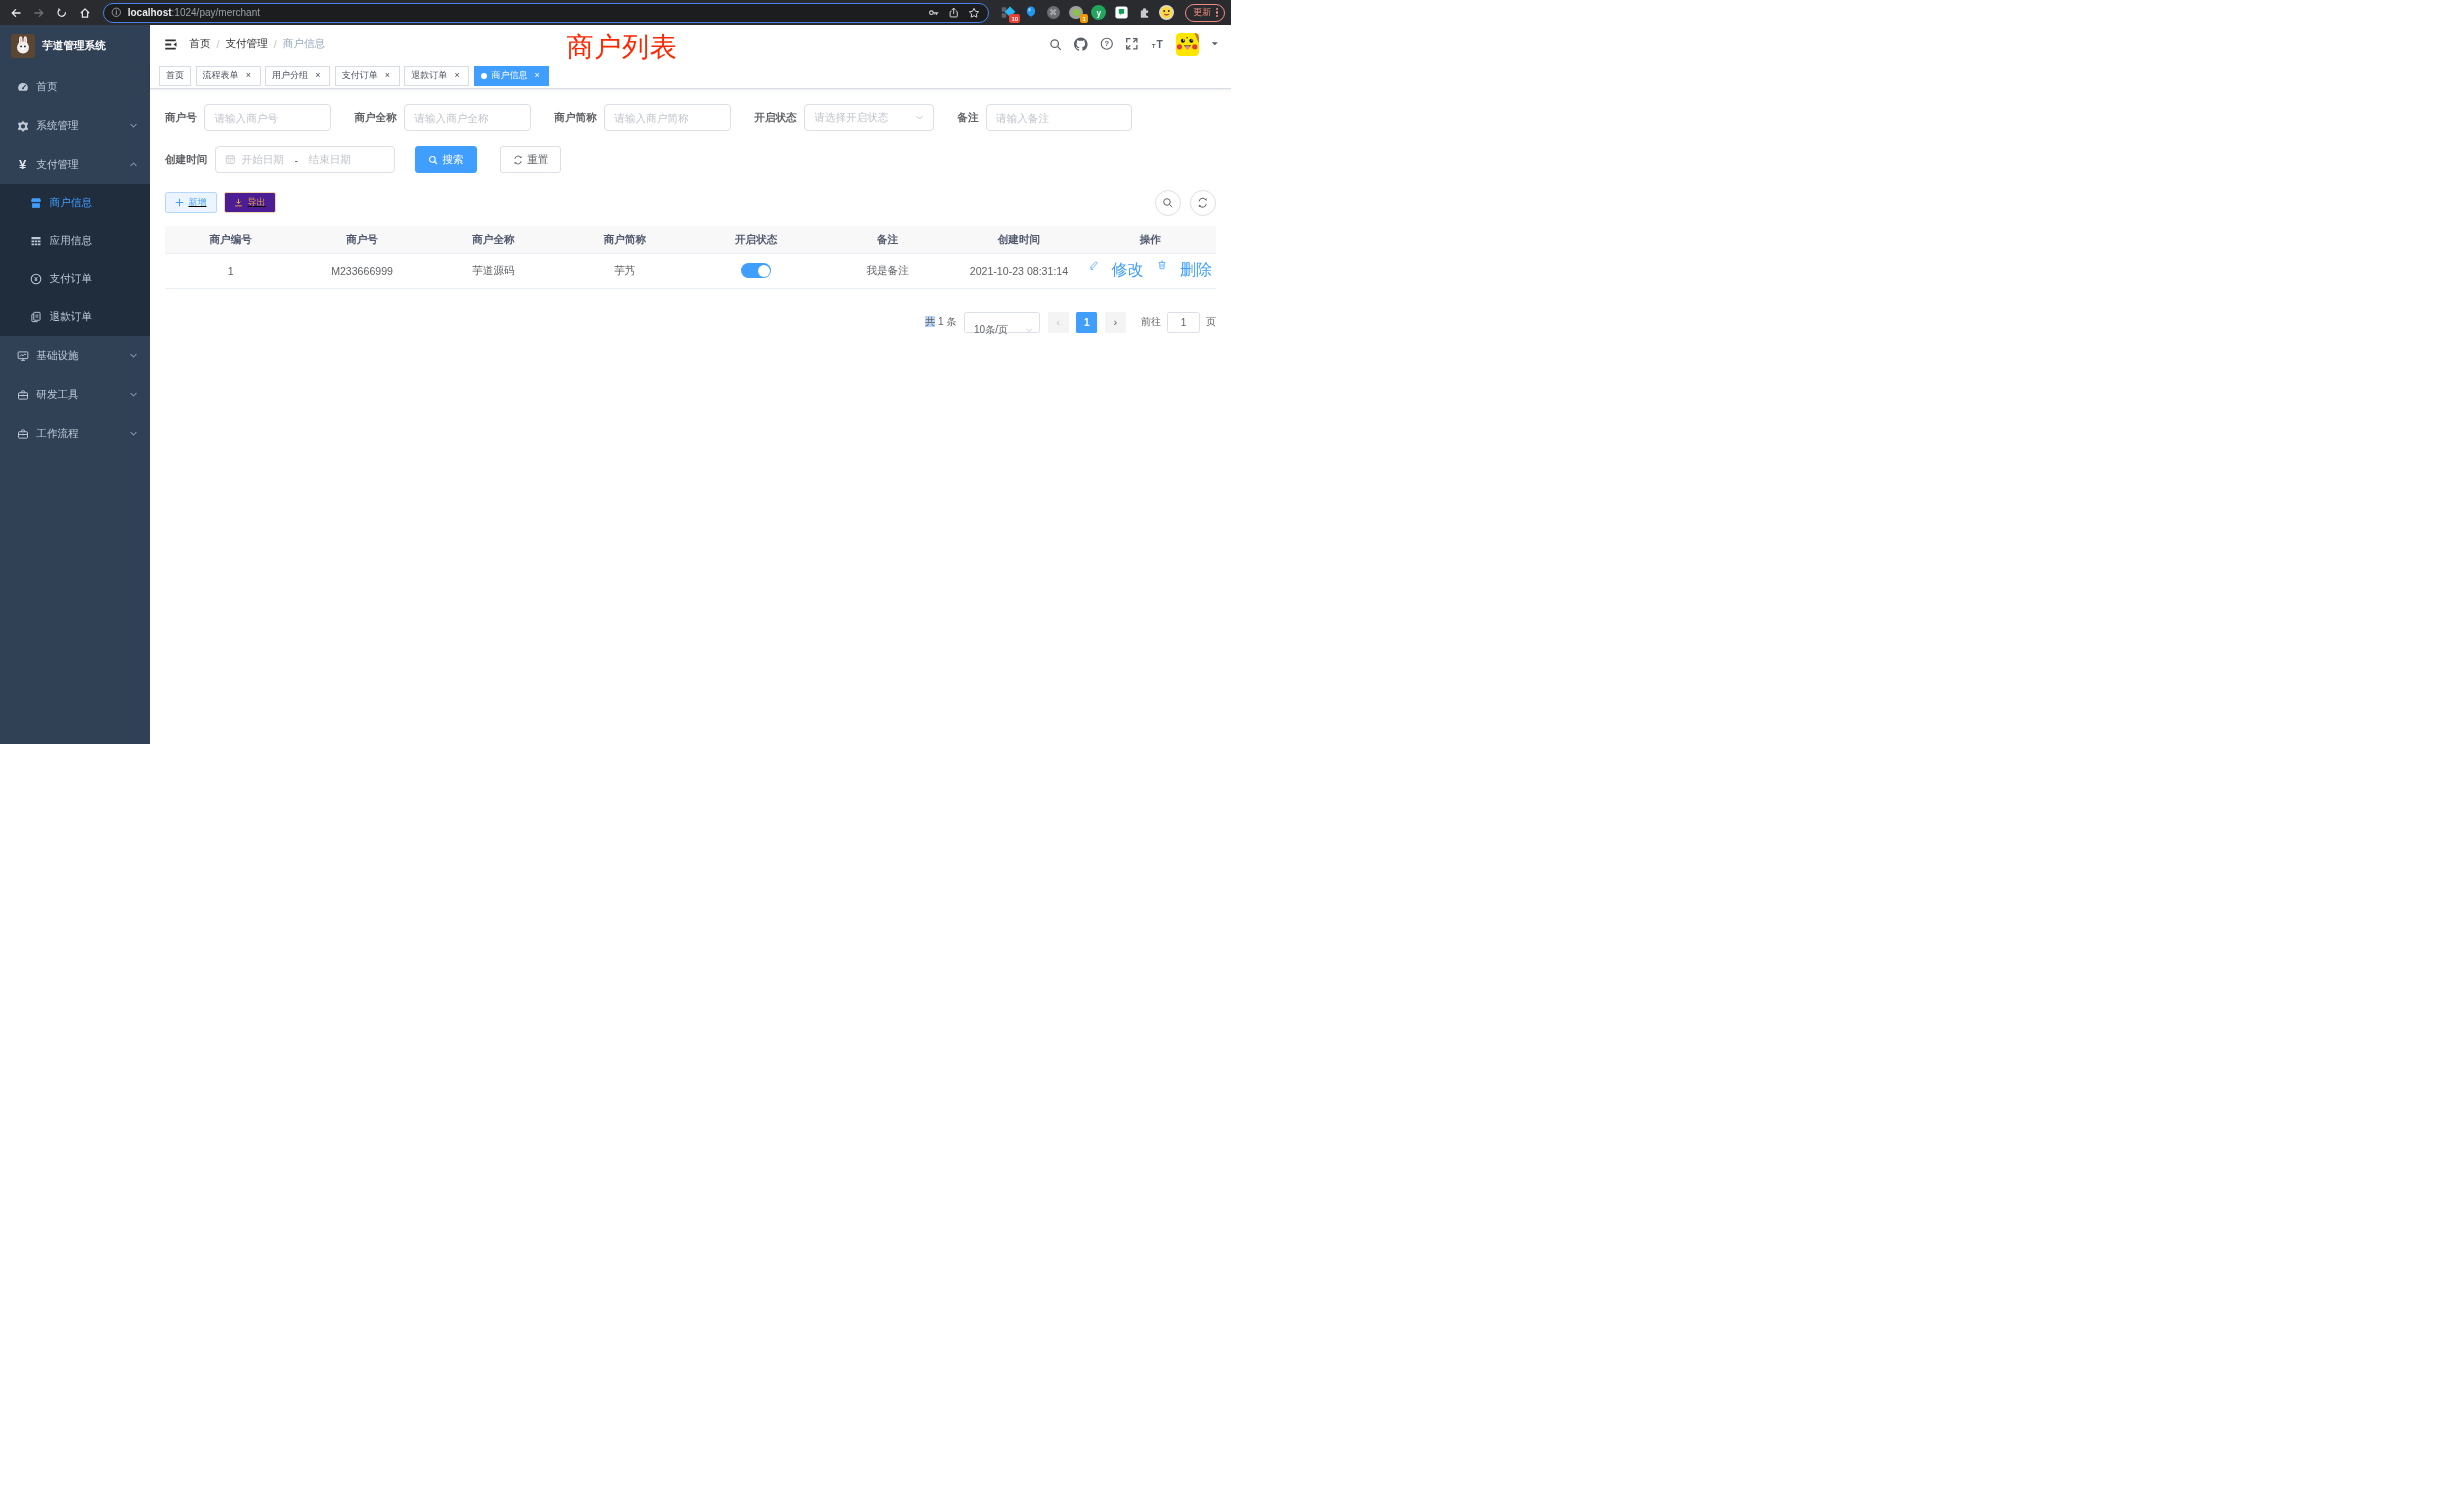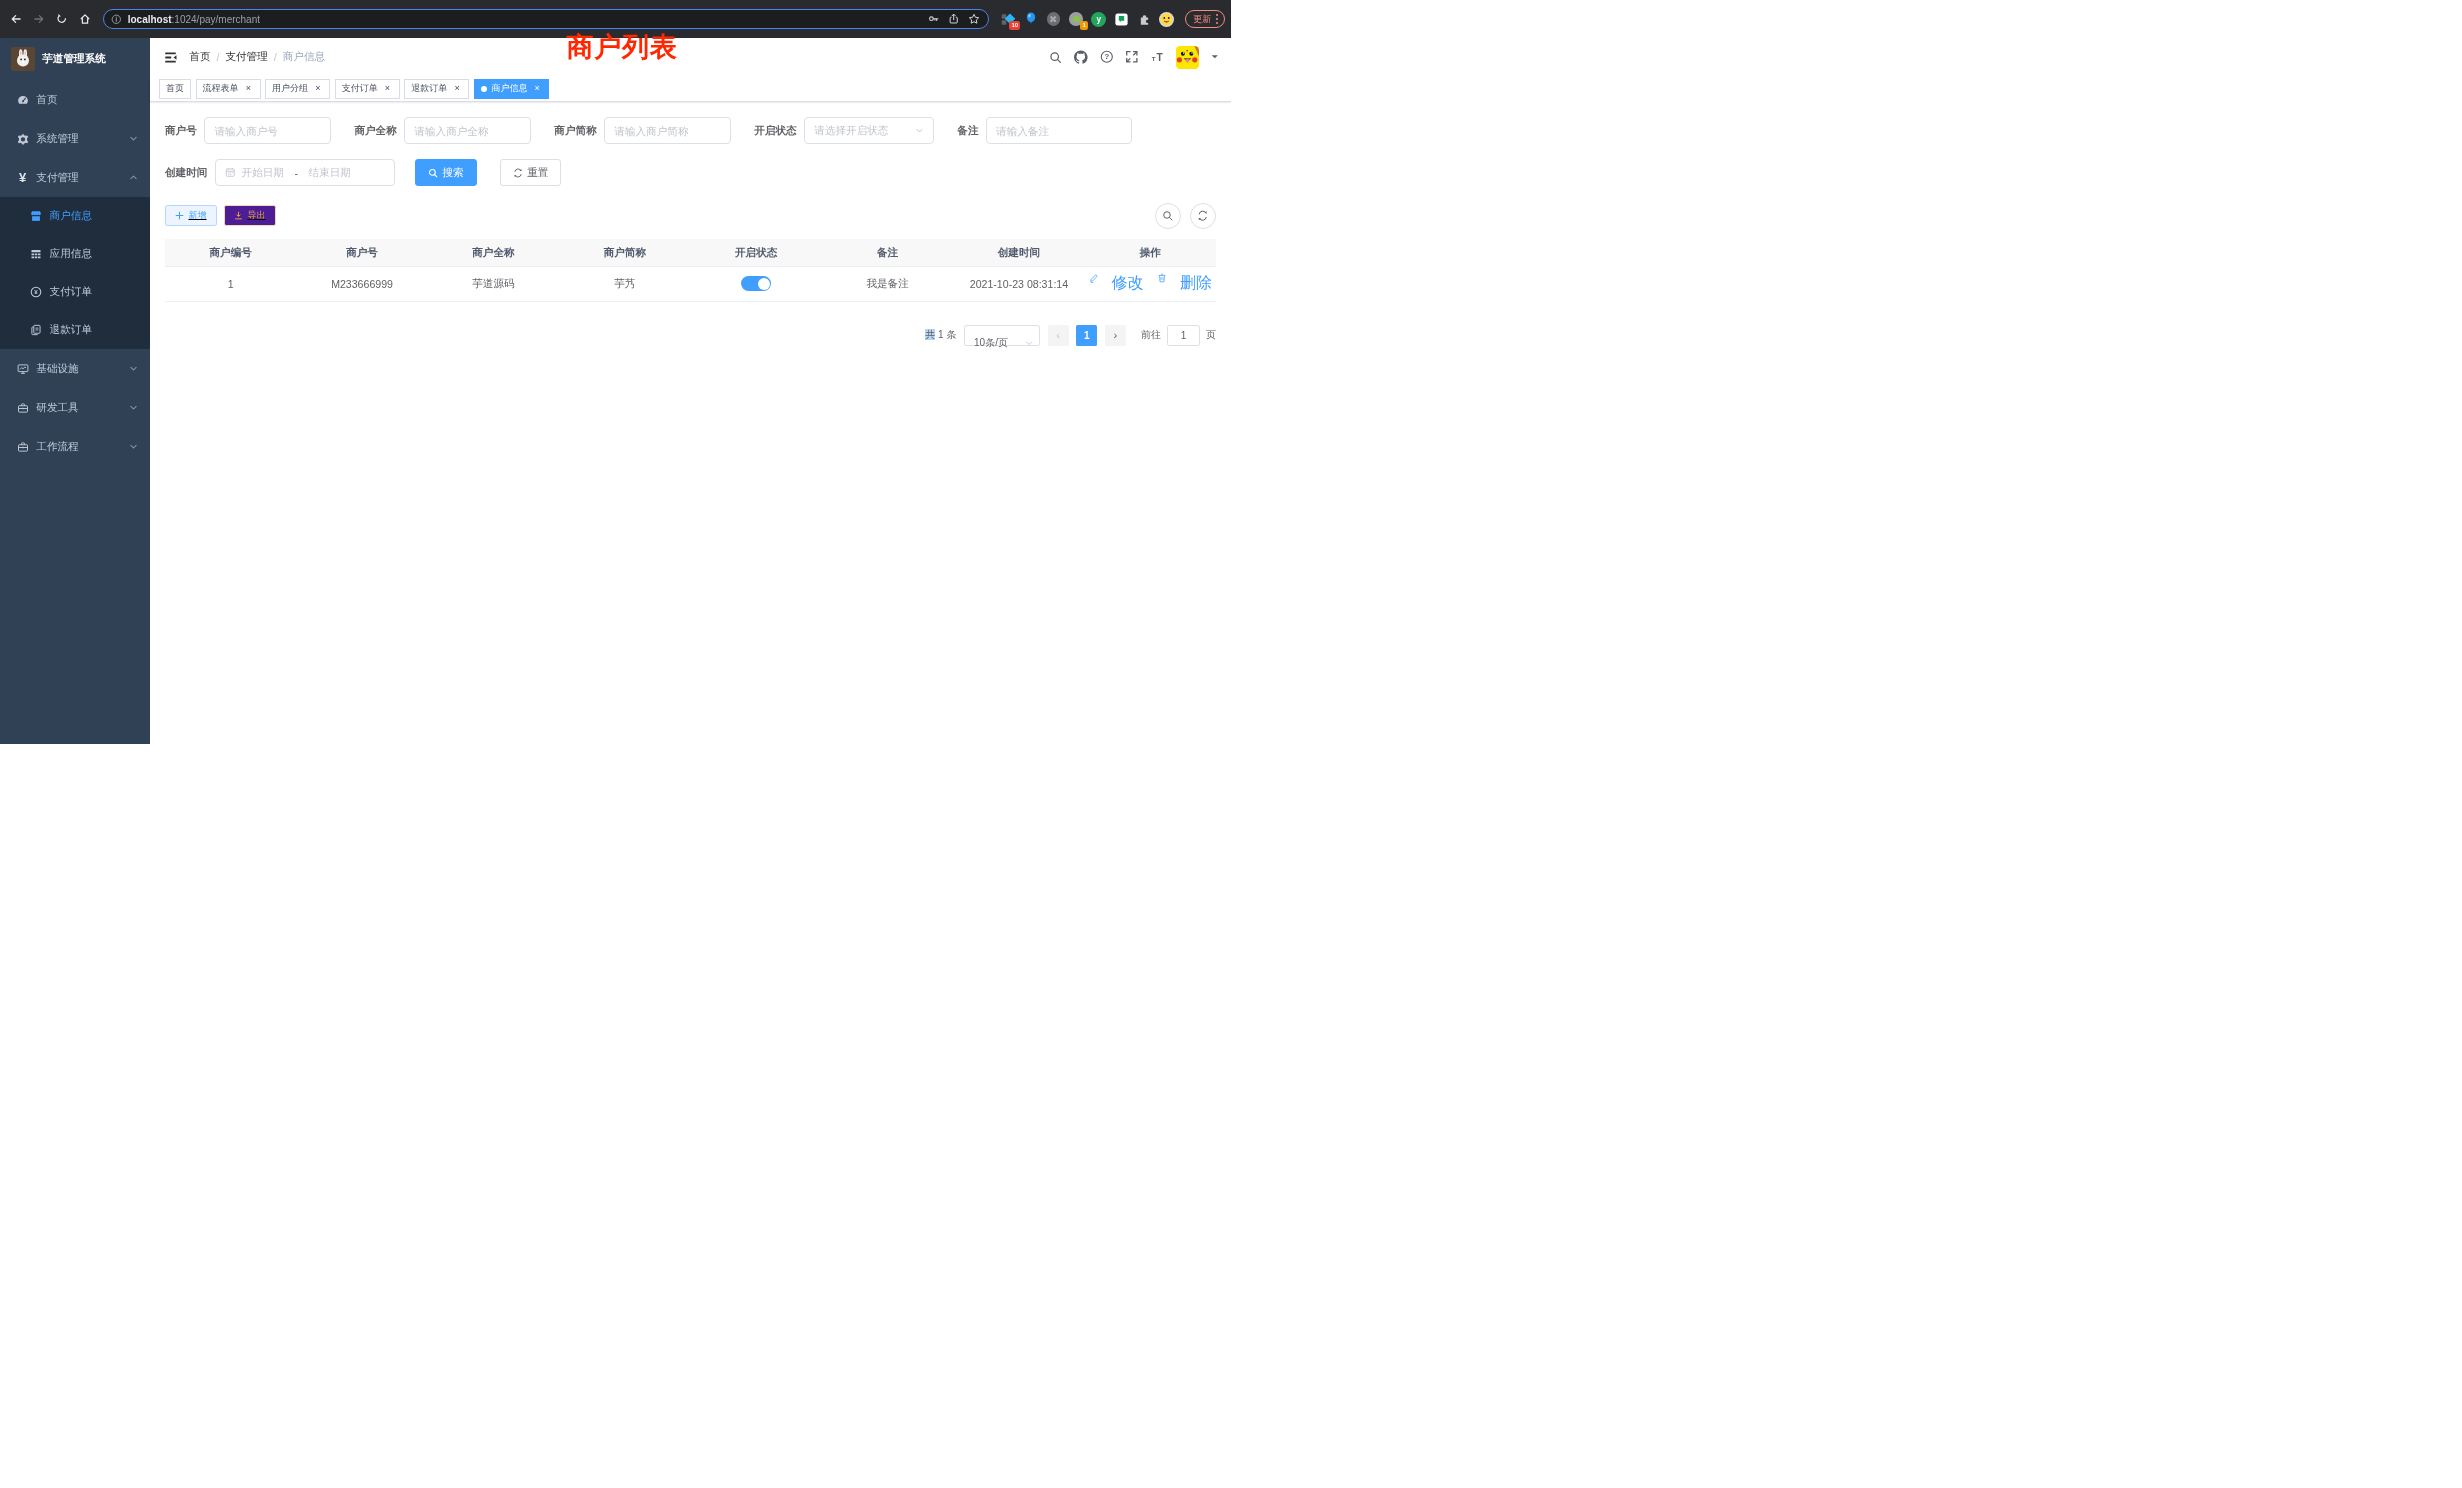--- a/index.html
+++ b/index.html
@@ -1,21 +1,21 @@
 <!DOCTYPE html>
 <html style="font-size:12px"><head>
 <meta charset="utf-8">
 <style>
   * { margin:0; padding:0; box-sizing:border-box; }
   html,body { width:1231px; height:744px; }
   body { font-family:"Liberation Sans","DejaVu Sans",sans-serif; background:#fff; overflow:hidden; }
   .screen { position:relative; width:1231px; height:744px; }
 
   
-  .chrome { height:38px; background:#2a2b2e; display:flex; align-items:center; padding:0 6px; gap:3px; }
+  .chrome { height:25px; background:#2a2b2e; display:flex; align-items:center; padding:0 6px; gap:3px; }
   .nav-btn { width:20px; height:20px; display:flex; align-items:center; justify-content:center; color:#e8eaed; border-radius:50%; flex:0 0 auto; }
   .nav-btn.dim { color:#6e7176; }
   .url-pill { flex:1; height:20px; margin:0 4.5px; background:#1c1d1f; border:1.5px solid #4a84e8; border-radius:10.6px; display:flex; align-items:center; padding:0 7.6px; gap:6px; min-width:0; }
   .url-pill .txt { font-size:10px; white-space:nowrap; overflow:hidden; }
   .url-host { color:#e8eaed; font-weight:bold; }
   .url-rest { color:#9aa0a6; }
   .pill-right { margin-left:auto; display:flex; align-items:center; gap:9px; color:#d5d7da; }
   .ext-row { display:flex; align-items:center; gap:7.6px; padding:0 4.5px; }
   .ext { position:relative; width:15px; height:15px; display:flex; align-items:center; justify-content:center; }
   .badge { position:absolute; bottom:-3px; right:-4.5px; background:#e94235; color:#fff; font-size:6px; line-height:1; padding:1.5px 2.3px; border-radius:2.3px; font-weight:bold; }
@@ -95,21 +95,21 @@
   .pagination { margin-top:23px; display:flex; align-items:center; justify-content:flex-end; font-size:10px; color:#606266; gap:7.6px; }
   .sel-hl { background:#b8d4f5; }
   .page-size { width:76px; height:21px; border:0.8px solid #dcdfe6; border-radius:2.3px; display:flex; align-items:center; justify-content:space-between; padding:16px 6px 0 9px; color:#606266; cursor:pointer; }
   .pg-btn { width:21px; height:21px; border-radius:1.5px; background:#f4f4f5; display:flex; align-items:center; justify-content:center; font-size:11.4px; cursor:pointer; }
   .pg-btn.prev { color:#c0c4cc; }
   .pg-btn.next { color:#606266; }
   .pg-num { width:21px; height:21px; border-radius:1.5px; background:#409eff; color:#fff; display:flex; align-items:center; justify-content:center; font-weight:bold; cursor:pointer; }
   .goto { display:flex; align-items:center; gap:6px; margin-left:7.6px; }
   .goto input { width:33px; height:21px; border:0.8px solid #dcdfe6; border-radius:2.3px; text-align:center; font-size:10px; color:#606266; outline:none; font-family:inherit; }
 
-  .annotation { position:absolute; top:29px; left:622px; transform:translateX(-50%); font-size:27px; font-weight:bold; color:#ff2600; z-index:10; white-space:nowrap; letter-spacing:0.8px; }
+  .annotation { position:absolute; top:29px; left:622px; transform:translateX(-50%); font-size:27px; font-weight:normal; color:#ff2600; z-index:10; white-space:nowrap; letter-spacing:0.8px; }
 
   svg { display:block; }
 </style>
 </head>
 <body>
 
 <div class="screen">
 
   <div class="chrome">
     <div class="nav-btn">

